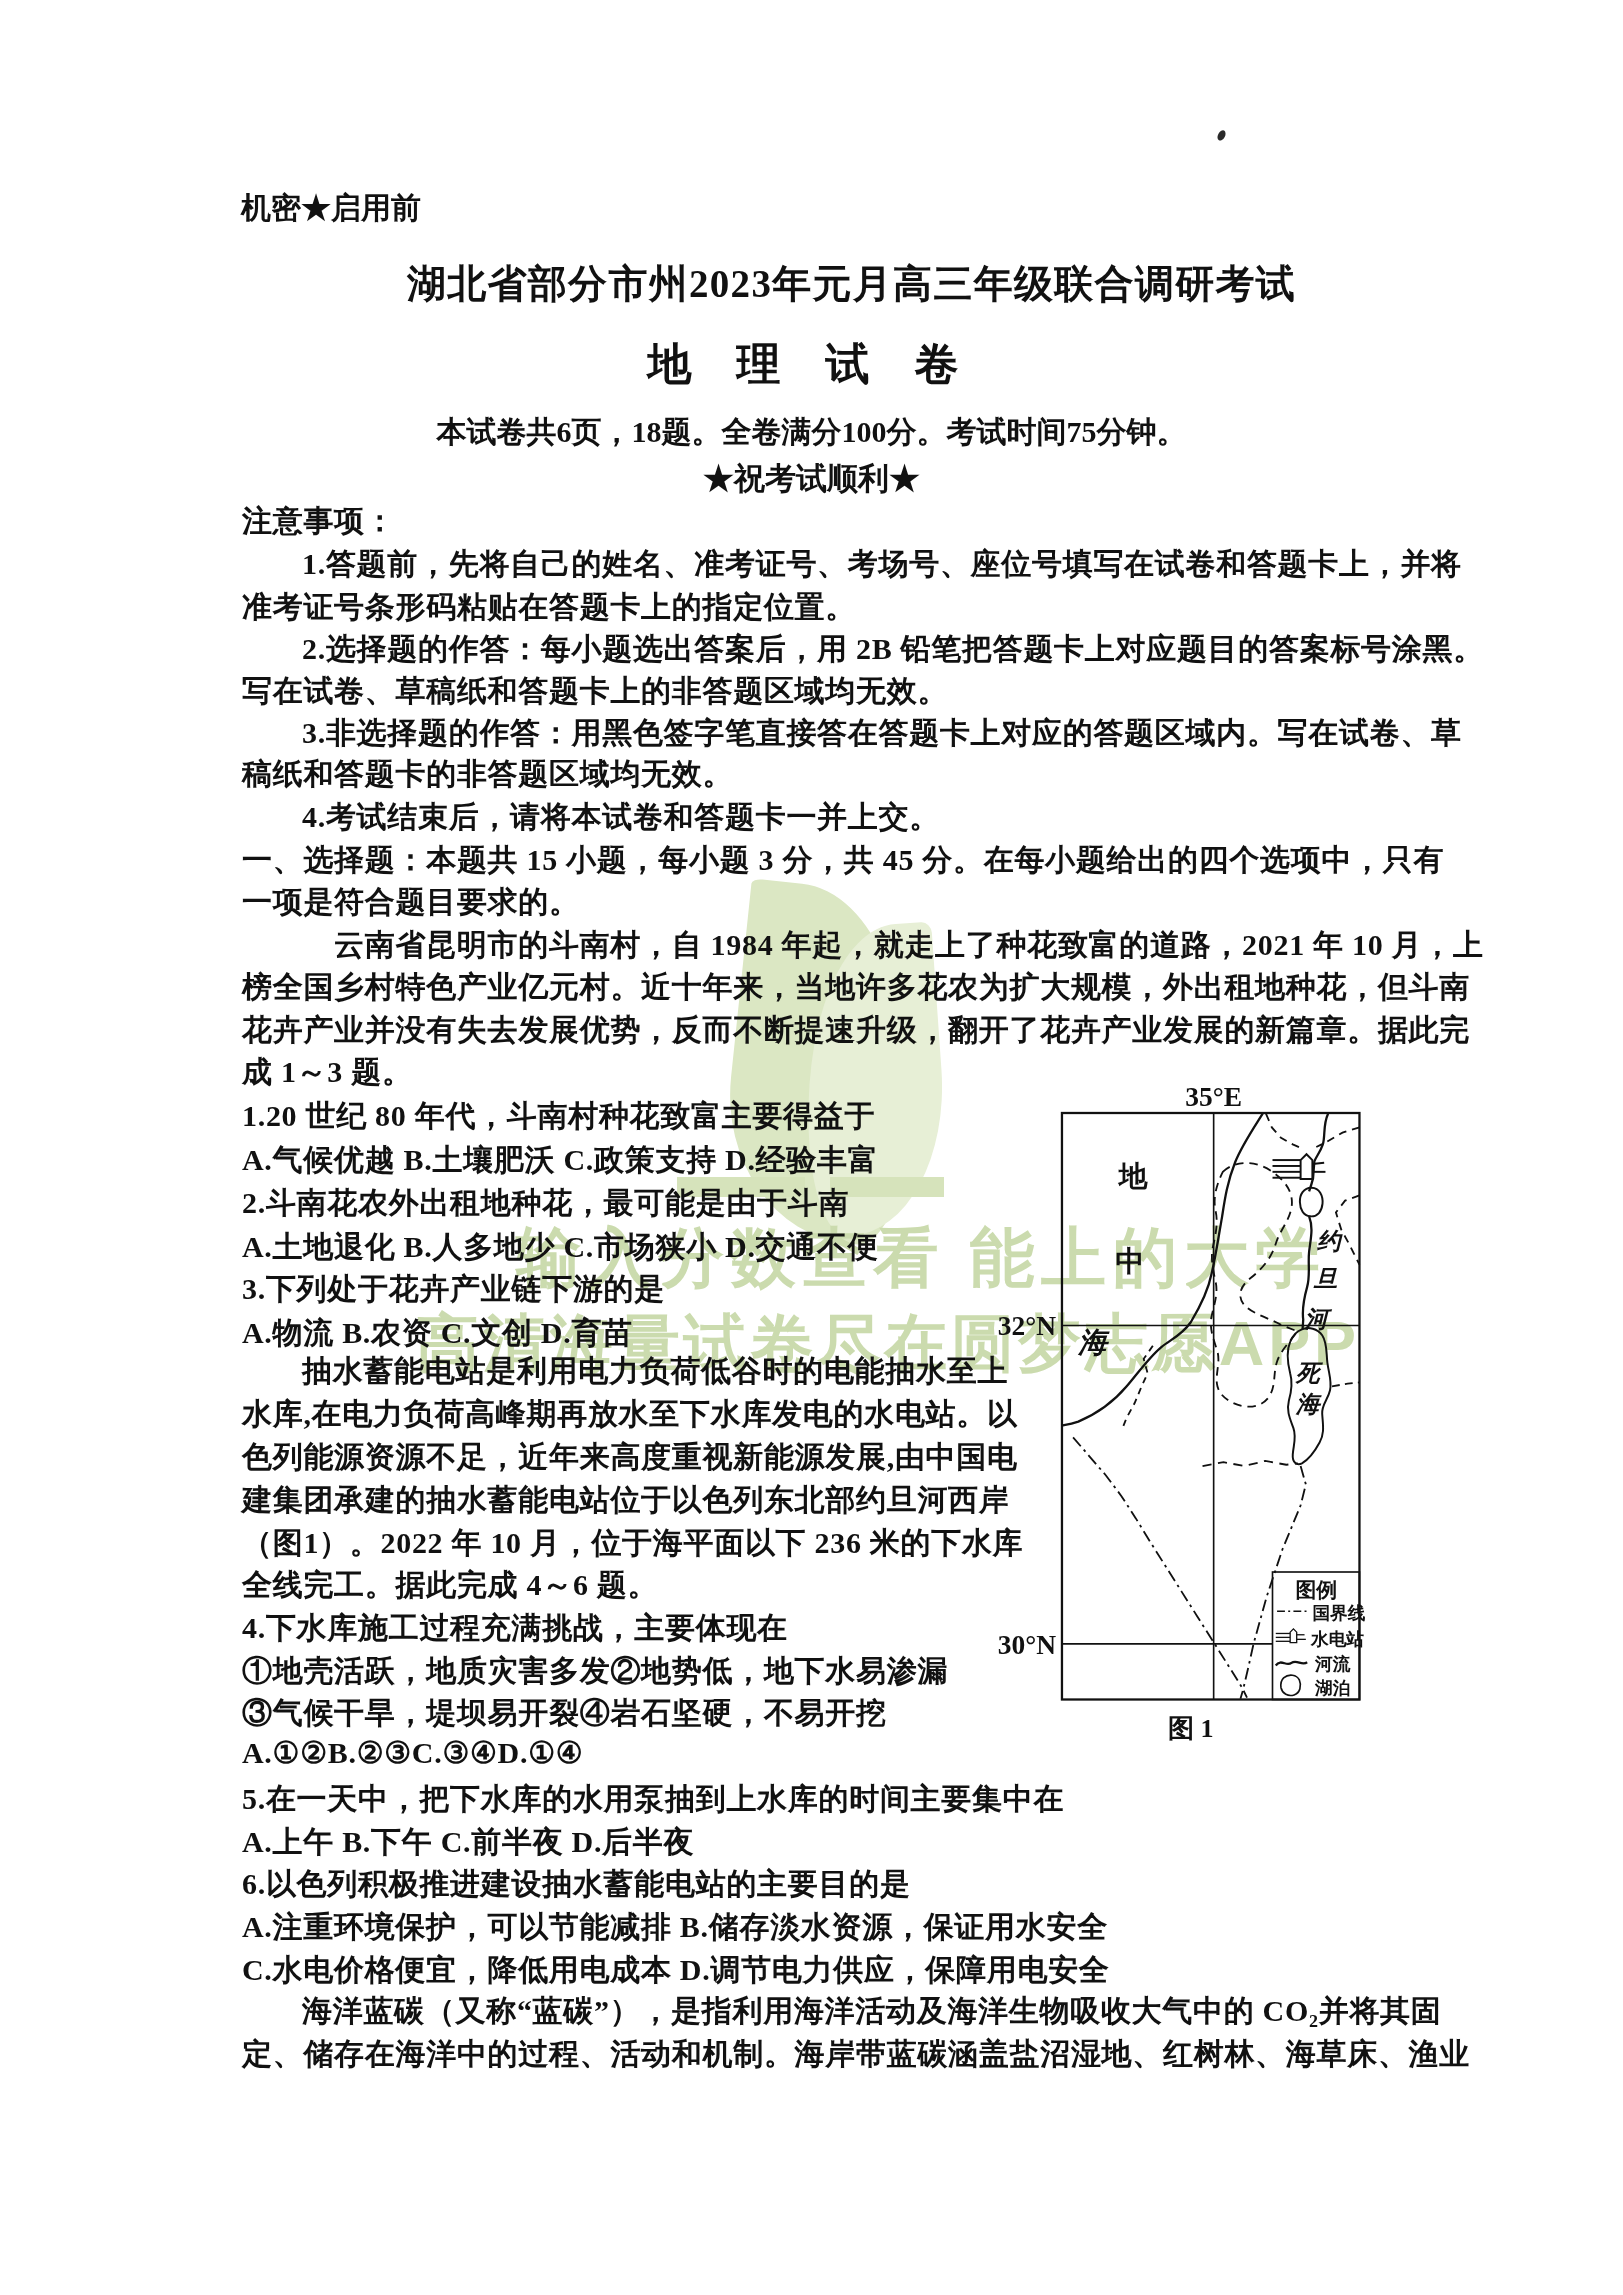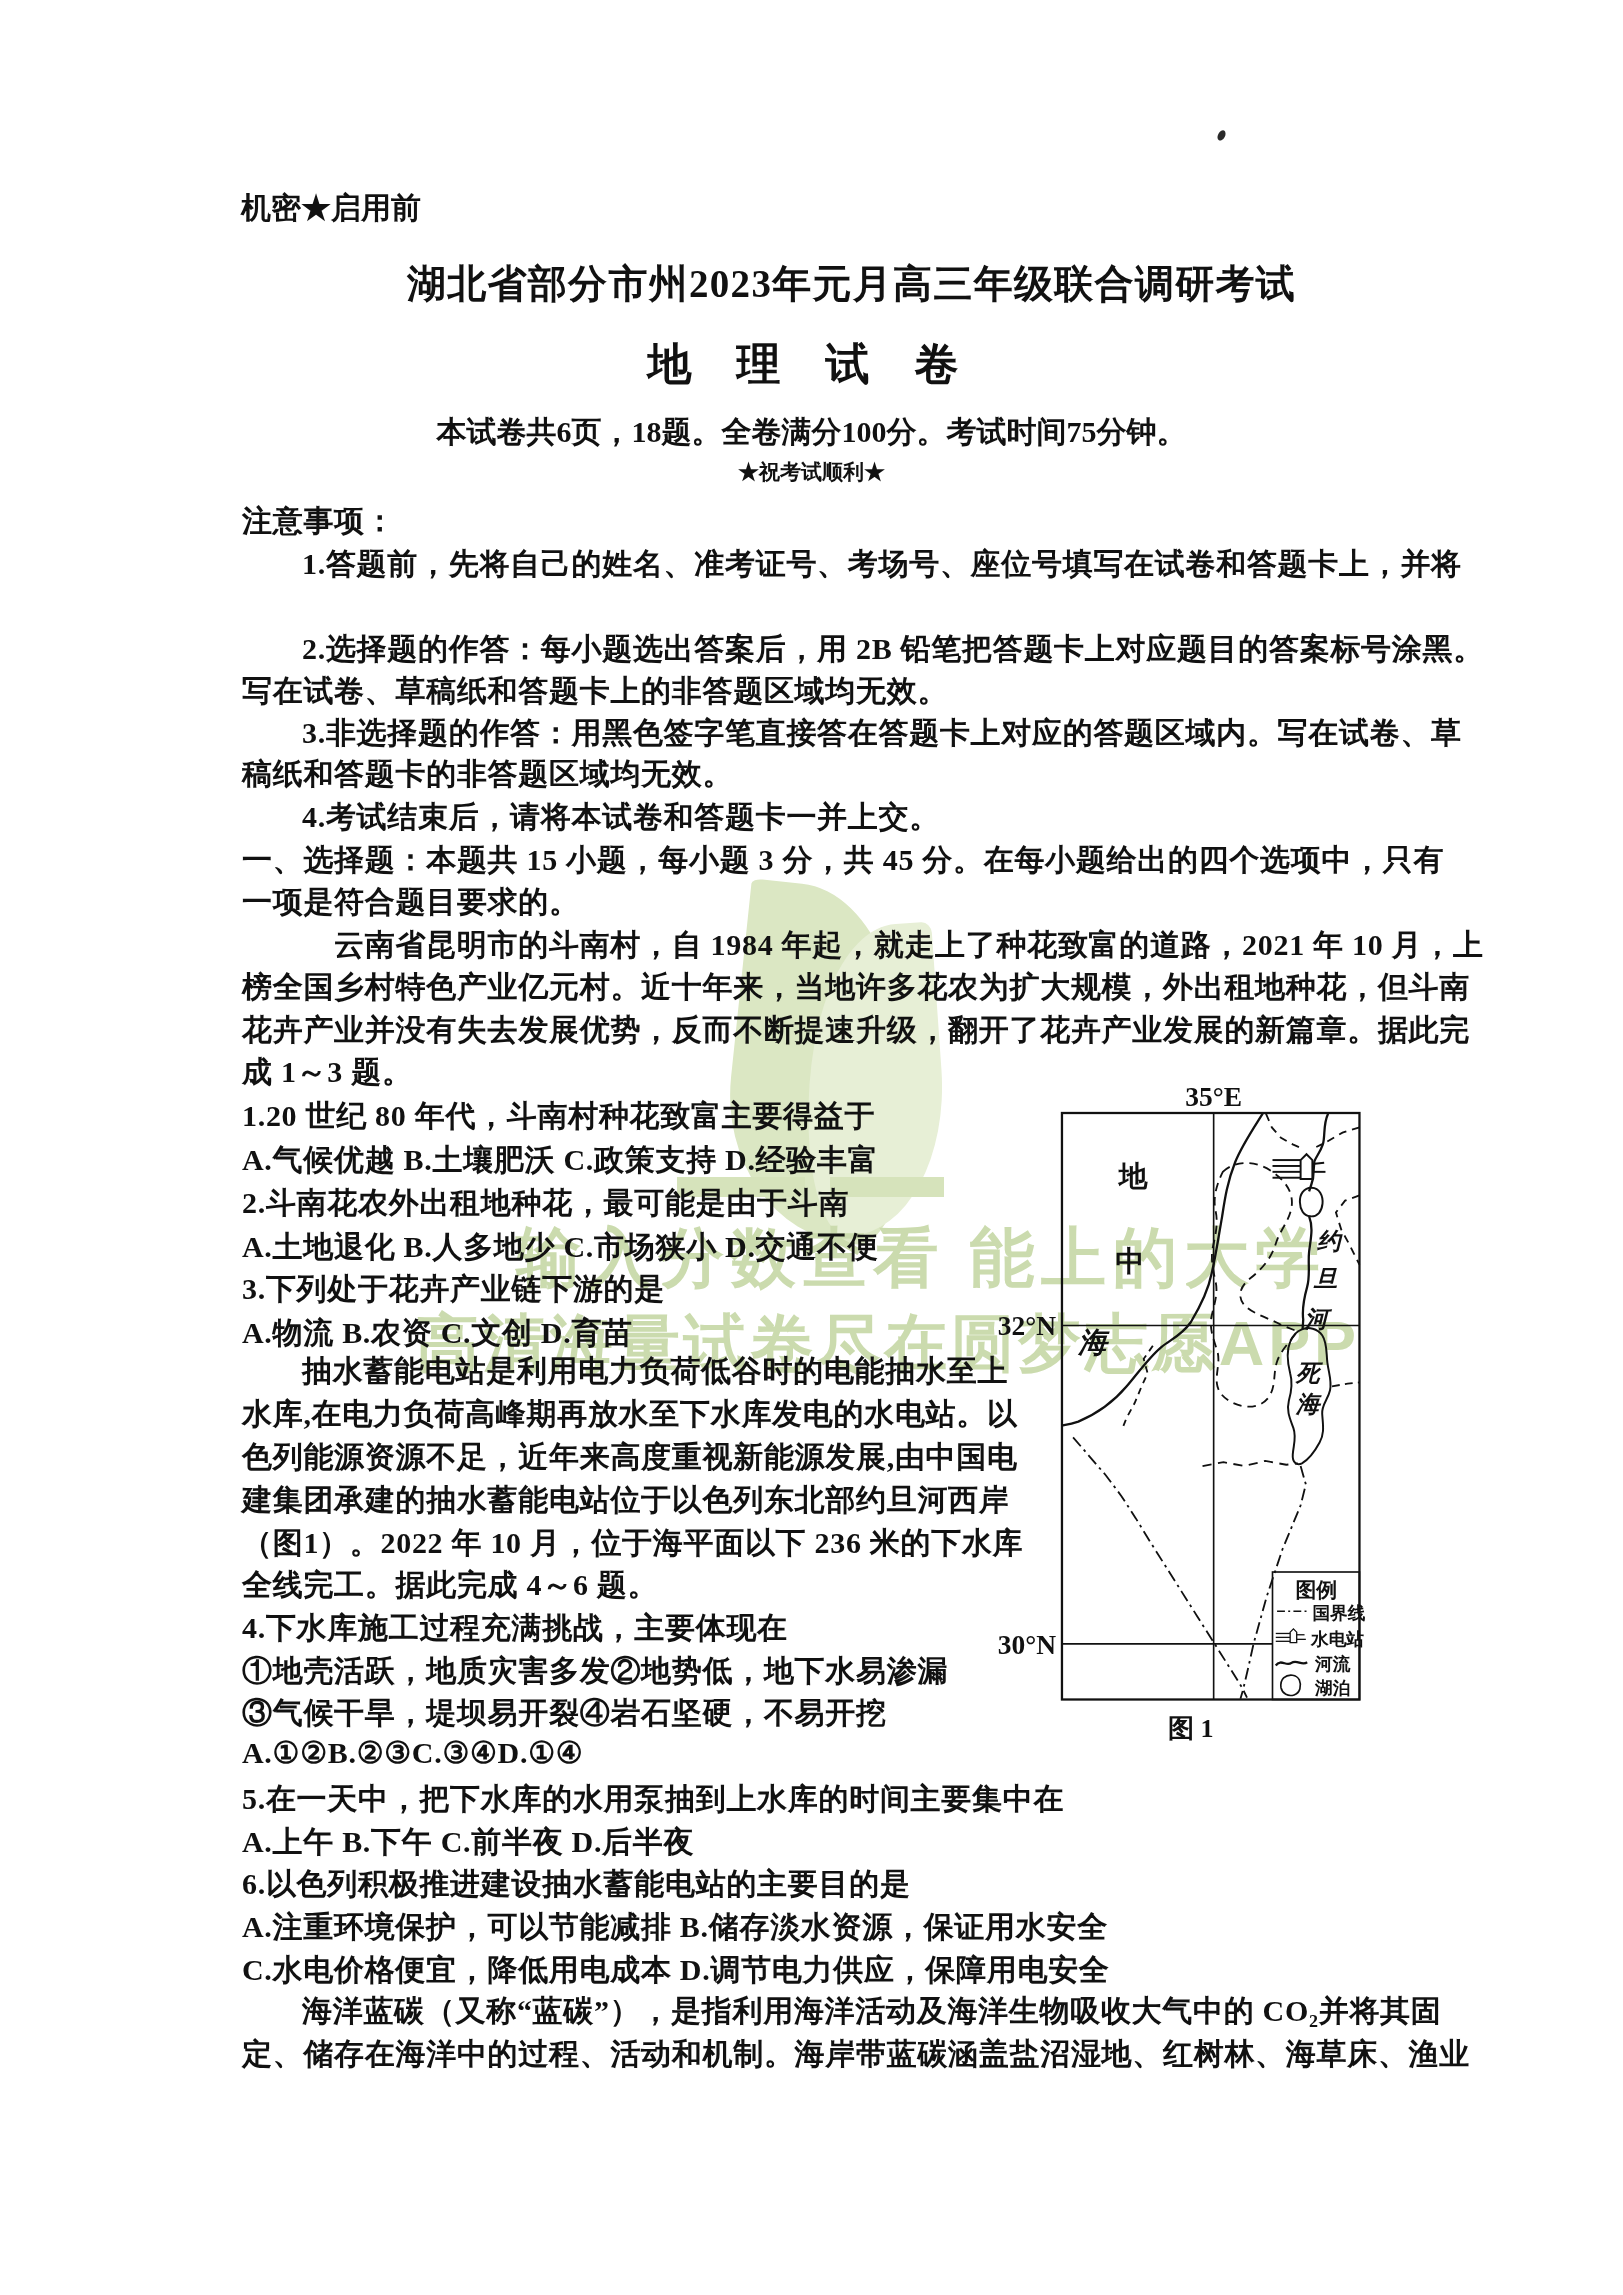--- a/index.html
+++ b/index.html
@@ -8,21 +8,21 @@
     font-family:"Liberation Serif","DejaVu Serif",serif;
     color:#111; overflow:hidden;
   }
   .abs{position:absolute; white-space:nowrap;}
   .center{left:0; width:1623px; text-align:center;}
   
   .classif{left:241px; top:188px; font-size:30px; font-weight:700;}
   .title{top:257px; font-size:39px; font-weight:700; letter-spacing:1.3px;padding-left:40px;}
   .subject{top:335px; font-size:44px; font-weight:700; letter-spacing:17px;}
   .info{top:412px; font-size:30px; font-weight:600;}
-  .wish{top:458px; font-size:21px; font-weight:600;}
+  .wish{top:458px; font-size:31px; font-weight:600;}
   
   .bl{position:absolute; left:242px; font-size:30px; font-weight:600; white-space:nowrap; letter-spacing:0.7px; z-index:3;}
   .ind{left:302px;}
   .bold{font-weight:700;}
   .z3{z-index:3;}
   
   .wm{position:absolute; z-index:1; color:#cbdbae; font-family:"Liberation Sans","DejaVu Sans",sans-serif; font-weight:700;}
   .wm1{left:516px; top:1214px; font-size:65px; letter-spacing:6.5px;}
   .wm2{left:416px; top:1301px; font-size:63px; letter-spacing:3.9px;}
   .leaf-wrap{position:absolute; left:707px; top:887px; width:281px; height:386px; z-index:1;}
@@ -57,20 +57,21 @@
   <div class="speck"></div>
 
   <div class="abs classif z3">机密★启用前</div>
   <div class="abs center title z3">湖北省部分市州2023年元月高三年级联合调研考试</div>
   <div class="abs center subject z3">地 理 试 卷</div>
   <div class="abs center info z3">本试卷共6页，18题。全卷满分100分。考试时间75分钟。</div>
   <div class="abs center wish z3">★祝考试顺利★</div>
 
   <div class="bl bold" style="top:501px;">注意事项：</div>
   <div class="bl ind" style="top:544px;">1.答题前，先将自己的姓名、准考证号、考场号、座位号填写在试卷和答题卡上，并将</div>
+  <div class="bl" style="top:587px;">准考证号条形码粘贴在答题卡上的指定位置。</div>
   <div class="bl ind" style="top:629px;">2.选择题的作答：每小题选出答案后，用 2B 铅笔把答题卡上对应题目的答案标号涂黑。</div>
   <div class="bl" style="top:671px;">写在试卷、草稿纸和答题卡上的非答题区域均无效。</div>
   <div class="bl ind" style="top:713px;">3.非选择题的作答：用黑色签字笔直接答在答题卡上对应的答题区域内。写在试卷、草</div>
   <div class="bl" style="top:754px;">稿纸和答题卡的非答题区域均无效。</div>
   <div class="bl ind" style="top:797px;">4.考试结束后，请将本试卷和答题卡一并上交。</div>
 
   <div class="bl bold" style="top:840px;">一、选择题：本题共 15 小题，每小题 3 分，共 45 分。在每小题给出的四个选项中，只有</div>
   <div class="bl bold" style="top:882px;">一项是符合题目要求的。</div>
 
   <div class="bl ind" style="top:925px;margin-left:32px;">云南省昆明市的斗南村，自 1984 年起，就走上了种花致富的道路，2021 年 10 月，上</div>

